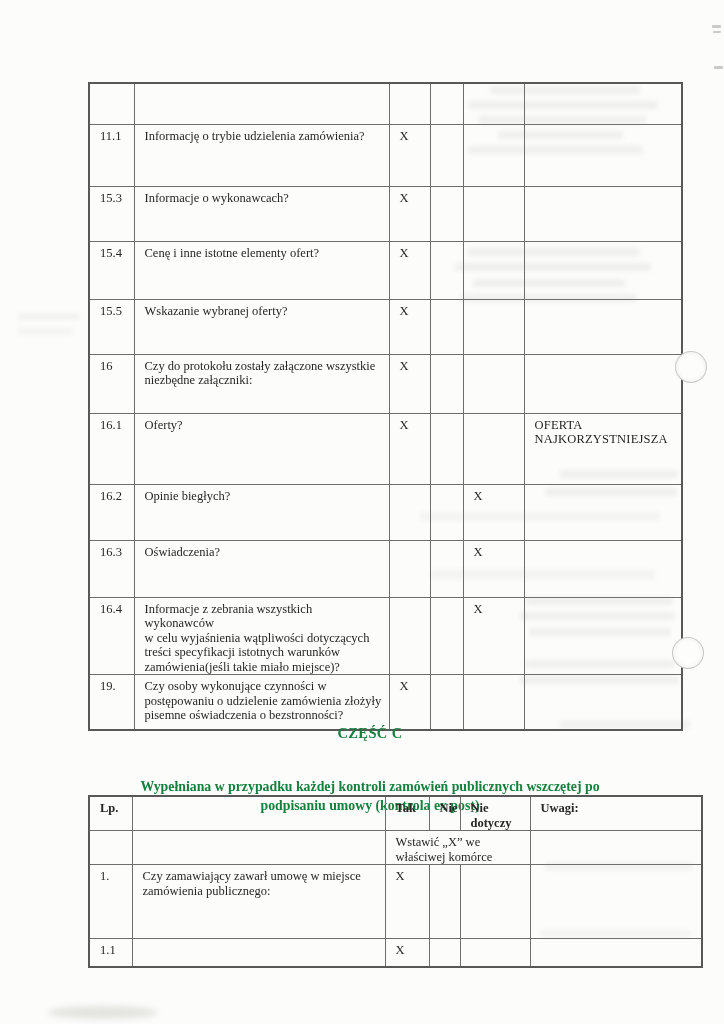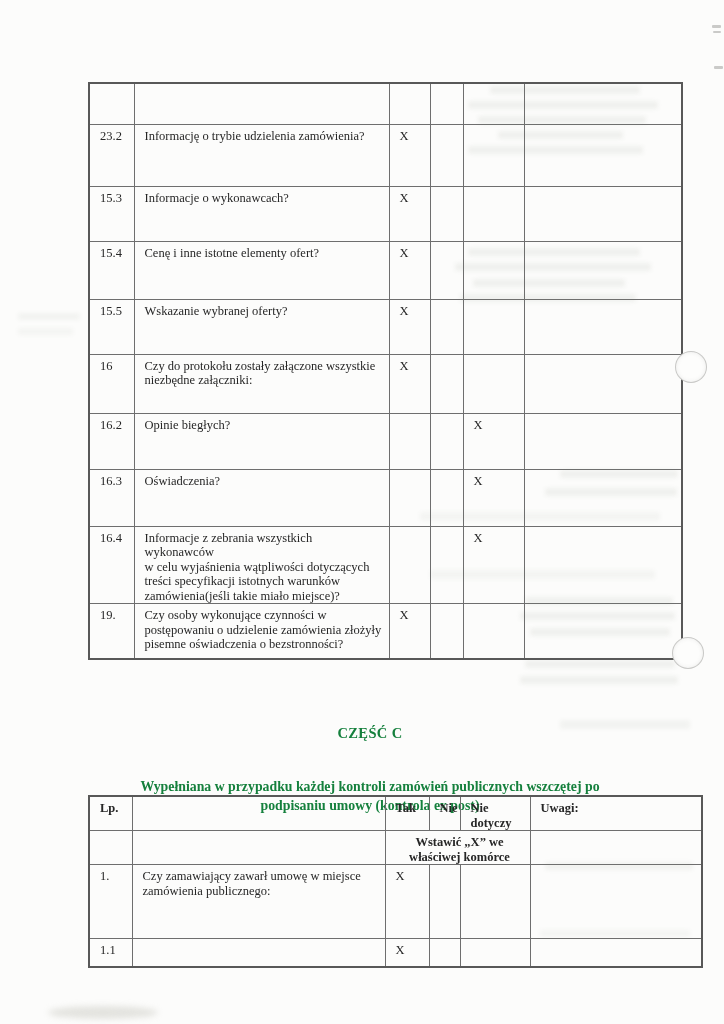--- a/index.html
+++ b/index.html
@@ -22,21 +22,21 @@
     padding:4px 6px 0 10px;overflow:hidden;
   }
   table.t1{left:88px;top:82px;width:593px;}
   table.t2{left:88px;top:795px;width:613px;}
   td.lp{padding-left:8px;padding-right:2px;}
   td.mark{padding-left:9px;padding-right:2px;font-size:13px;}
   td.uwagi{padding-left:8px;}
   td.uwagi-note{padding-top:15px;letter-spacing:.2px;}
   td.q164{font-size:12px;line-height:13.2px;padding-top:3px;}
   td.th{font-weight:bold;text-align:left;padding:3px 2px 0 2px;line-height:12.5px;white-space:pre-line;}
-  td.sub{font-weight:bold;text-align:center;line-height:12.3px;padding:1px 2px 0 2px;white-space:pre-line;}
+  td.sub{font-weight:normal;line-height:12.3px;padding:1px 2px 0 2px;white-space:pre-line;}
 
   
   .section-head{
     position:absolute;left:70px;top:725px;width:600px;text-align:center;
     font-weight:bold;color:#15803d;
   }
   .section-head .line1{font-size:14.5px;letter-spacing:.4px;margin-bottom:3px;}
   .section-head .line2{font-size:13.8px;line-height:18.5px;white-space:pre-line;margin-top:36px;}
 
   
@@ -91,21 +91,21 @@
     <tbody>
       <tr style="height:41px">
         <td class="lp"></td>
         <td></td>
         <td class="mark"></td>
         <td class="mark"></td>
         <td class="mark"></td>
         <td class="uwagi"></td>
       </tr>
       <tr style="height:62px">
-        <td class="lp">23.2</td>
+        <td class="lp">11.1</td>
         <td>Informację o trybie udzielenia zamówienia?</td>
         <td class="mark">X</td>
         <td class="mark"></td>
         <td class="mark"></td>
         <td class="uwagi"></td>
       </tr>
       <tr style="height:55px">
         <td class="lp">15.3</td>
         <td>Informacje o wykonawcach?</td>
         <td class="mark">X</td>
@@ -130,20 +130,29 @@
         <td class="uwagi"></td>
       </tr>
       <tr style="height:59px">
         <td class="lp">16</td>
         <td>Czy do protokołu zostały załączone wszystkie
 niezbędne załączniki:</td>
         <td class="mark">X</td>
         <td class="mark"></td>
         <td class="mark"></td>
         <td class="uwagi"></td>
+      </tr>
+      <tr style="height:71px">
+        <td class="lp">16.1</td>
+        <td>Oferty?</td>
+        <td class="mark">X</td>
+        <td class="mark"></td>
+        <td class="mark"></td>
+        <td class="uwagi uwagi-note">OFERTA
+NAJKORZYSTNIEJSZA</td>
       </tr>
       <tr style="height:56px">
         <td class="lp">16.2</td>
         <td>Opinie biegłych?</td>
         <td class="mark"></td>
         <td class="mark"></td>
         <td class="mark">X</td>
         <td class="uwagi"></td>
       </tr>
       <tr style="height:57px">

